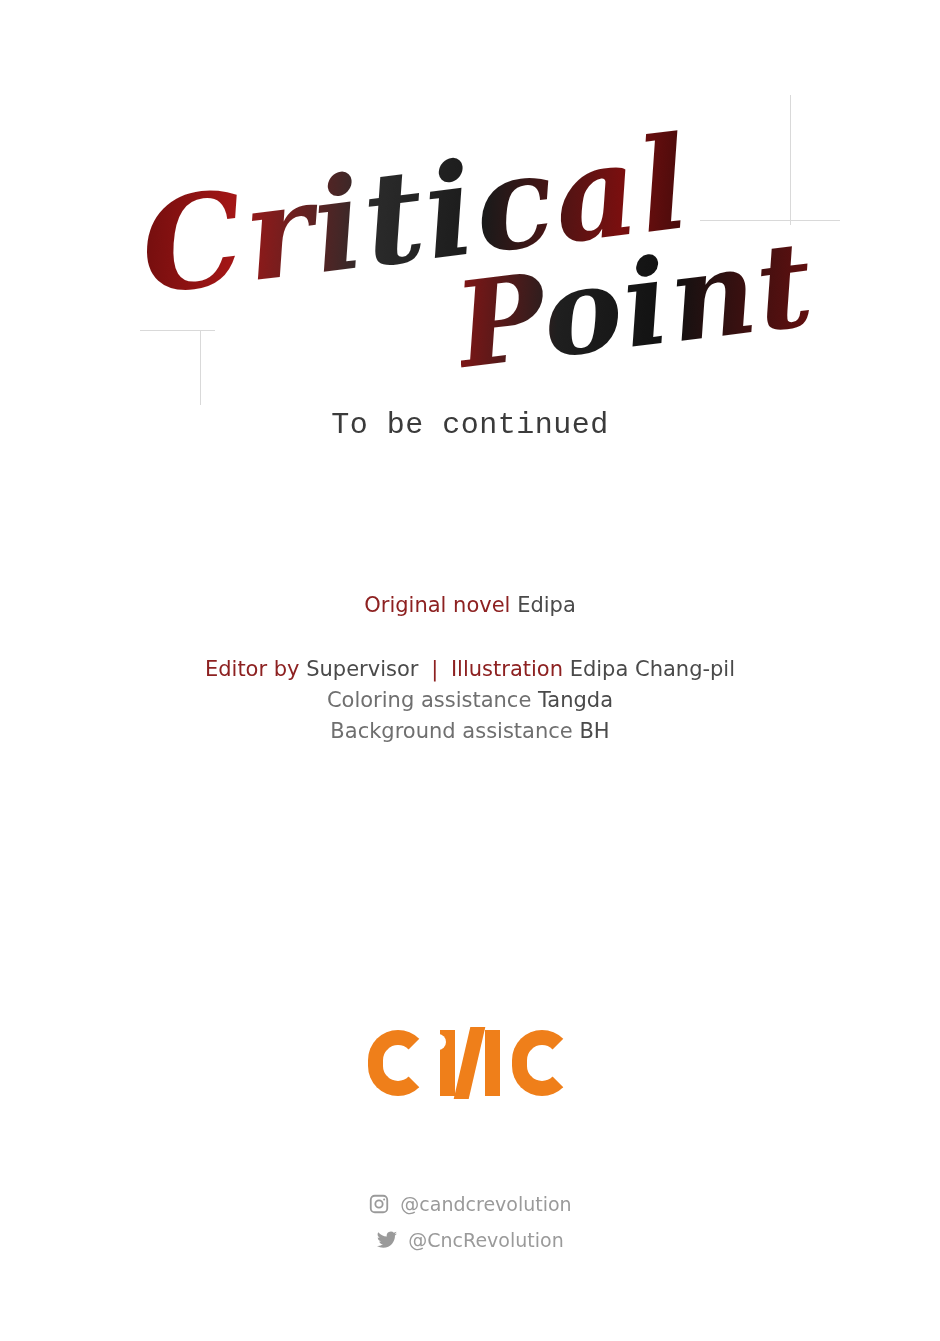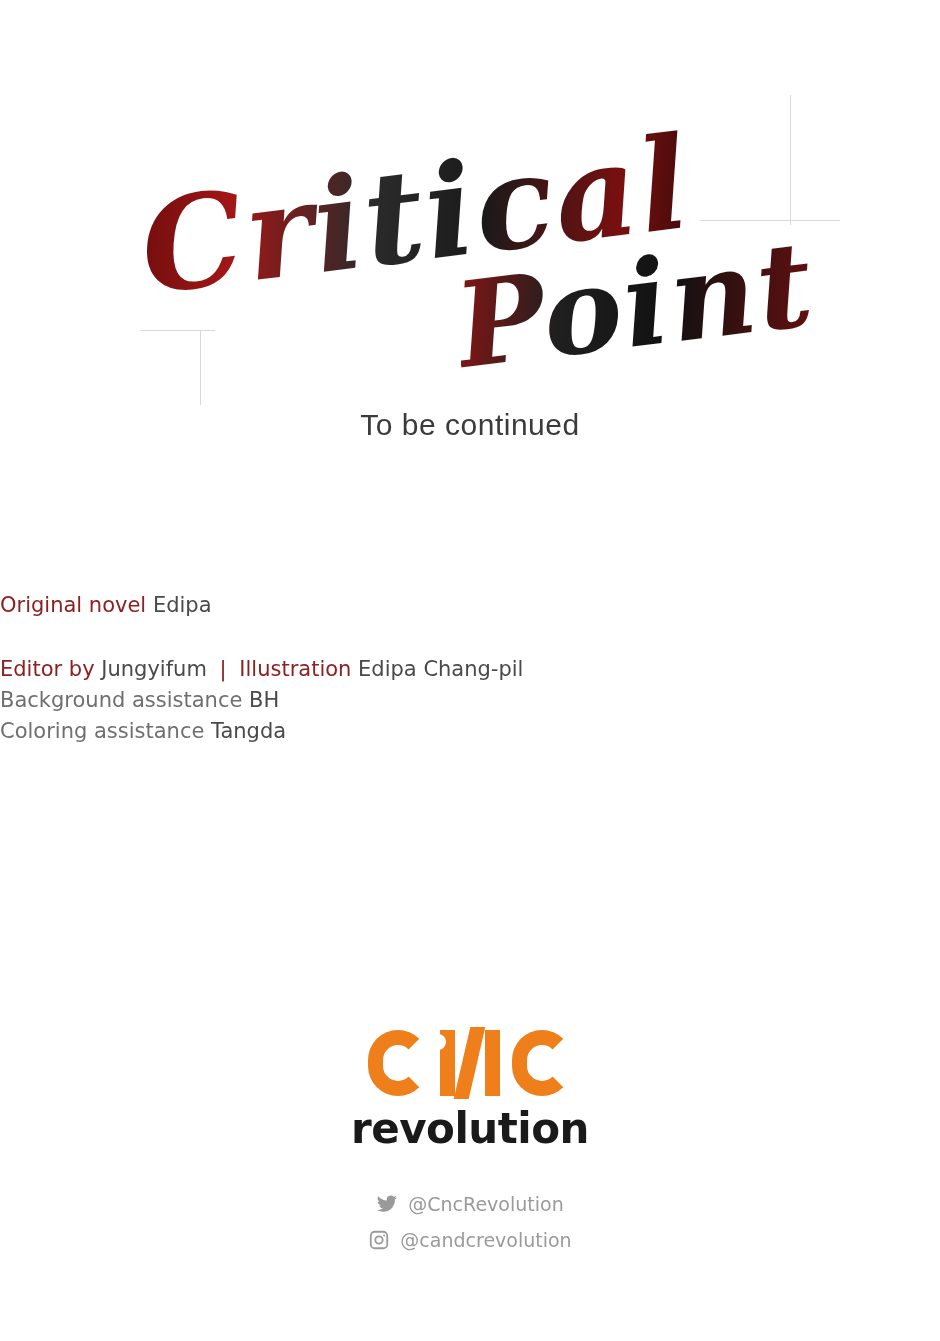--- a/index.html
+++ b/index.html
@@ -69,32 +69,33 @@
     -webkit-text-fill-color: transparent;
   }
 
   
   .tbc {
     position: absolute;
     top: 408px;
     left: 0;
     width: 940px;
     text-align: center;
-    font-family: Liberation Sans, sans-serif;
+    font-family: Liberation Mono, monospace;
     font-size: 30px;
     color: #3b3b3b;
     letter-spacing: 0.5px;
   }
 
   
   .credits {
     position: absolute;
     top: 590px;
     left: 0;
     width: 940px;
+    text-align: center;
     color: #6f6f6f;
     font-size: 21px;
     line-height: 31px;
   }
   .credit-row { margin: 0; }
   .credit-gap-lg { height: 33px; }
   .credit-gap-md { height: 28px; }
   .accent { color: #8d2121; }
   .sep { color: #8d2121; padding: 0 6px; }
   .name { color: #4a4a4a; }
@@ -210,65 +211,64 @@
 <div class="credits">
   <div class="credit-row">
     <span class="accent">Original novel</span>
     <span class="name">Edipa</span>
   </div>
 
   <div class="credit-gap-lg"></div>
 
   <div class="credit-row">
     <span class="accent">Editor by</span>
-    <span class="name">Jungyifum</span>
+    <span class="name">Supervisor</span>
     <span class="sep">|</span>
     <span class="accent">Illustration</span>
     <span class="name">Edipa Chang-pil</span>
   </div>
 
   <div class="credit-row">
+    <span>Coloring assistance</span>
+    <span class="name">Tangda</span>
+  </div>
+
+  <div class="credit-row">
     <span>Background assistance</span>
     <span class="name">BH</span>
-  </div>
-
-  <div class="credit-row">
-    <span>Coloring assistance</span>
-    <span class="name">Tangda</span>
   </div>
 
   <div class="credit-gap-md"></div>
 
 
 </div>
 
 <div class="brand">
   <div class="brand-mark">
     <div class="cnc-letter cnc-c1"></div>
     <div class="cnc-n">
       <div class="stem-l"></div>
       <div class="diag"></div>
       <div class="stem-r"></div>
     </div>
     <div class="cnc-dot"></div>
     <div class="cnc-letter cnc-c2"></div>
   </div>
-  <div class="brand-word">revolution</div>
 </div>
 
 <div class="socials">
+  <div class="social-block">
+    <span class="social-row">
+      <svg class="social-icon" viewBox="0 0 24 24">
+        <path d="M7.5 2h9A5.5 5.5 0 0 1 22 7.5v9A5.5 5.5 0 0 1 16.5 22h-9A5.5 5.5 0 0 1 2 16.5v-9A5.5 5.5 0 0 1 7.5 2zm0 2A3.5 3.5 0 0 0 4 7.5v9A3.5 3.5 0 0 0 7.5 20h9a3.5 3.5 0 0 0 3.5-3.5v-9A3.5 3.5 0 0 0 16.5 4h-9zM12 7a5 5 0 1 1 0 10 5 5 0 0 1 0-10zm0 2a3 3 0 1 0 0 6 3 3 0 0 0 0-6zm5.6-2.9a1.1 1.1 0 1 1 0 2.2 1.1 1.1 0 0 1 0-2.2z"></path>
+      </svg>
+      <span>@candcrevolution</span>
+    </span>
+  </div>
   <div class="social-block">
     <span class="social-row">
       <svg class="social-icon" viewBox="0 0 24 24">
         <path d="M23 4.9a9 9 0 0 1-2.6.7 4.5 4.5 0 0 0 2-2.5 9 9 0 0 1-2.9 1.1 4.5 4.5 0 0 0-7.7 4.1A12.8 12.8 0 0 1 2.5 3.6a4.5 4.5 0 0 0 1.4 6 4.4 4.4 0 0 1-2-.6 4.5 4.5 0 0 0 3.6 4.4 4.5 4.5 0 0 1-2 .1 4.5 4.5 0 0 0 4.2 3.1A9 9 0 0 1 1 18.5a12.7 12.7 0 0 0 6.9 2c8.3 0 12.8-6.9 12.8-12.8v-.6A9 9 0 0 0 23 4.9z"></path>
       </svg>
       <span>@CncRevolution</span>
     </span>
   </div>
-  <div class="social-block">
-    <span class="social-row">
-      <svg class="social-icon" viewBox="0 0 24 24">
-        <path d="M7.5 2h9A5.5 5.5 0 0 1 22 7.5v9A5.5 5.5 0 0 1 16.5 22h-9A5.5 5.5 0 0 1 2 16.5v-9A5.5 5.5 0 0 1 7.5 2zm0 2A3.5 3.5 0 0 0 4 7.5v9A3.5 3.5 0 0 0 7.5 20h9a3.5 3.5 0 0 0 3.5-3.5v-9A3.5 3.5 0 0 0 16.5 4h-9zM12 7a5 5 0 1 1 0 10 5 5 0 0 1 0-10zm0 2a3 3 0 1 0 0 6 3 3 0 0 0 0-6zm5.6-2.9a1.1 1.1 0 1 1 0 2.2 1.1 1.1 0 0 1 0-2.2z"></path>
-      </svg>
-      <span>@candcrevolution</span>
-    </span>
-  </div>
 </div>
 
 </body></html>

